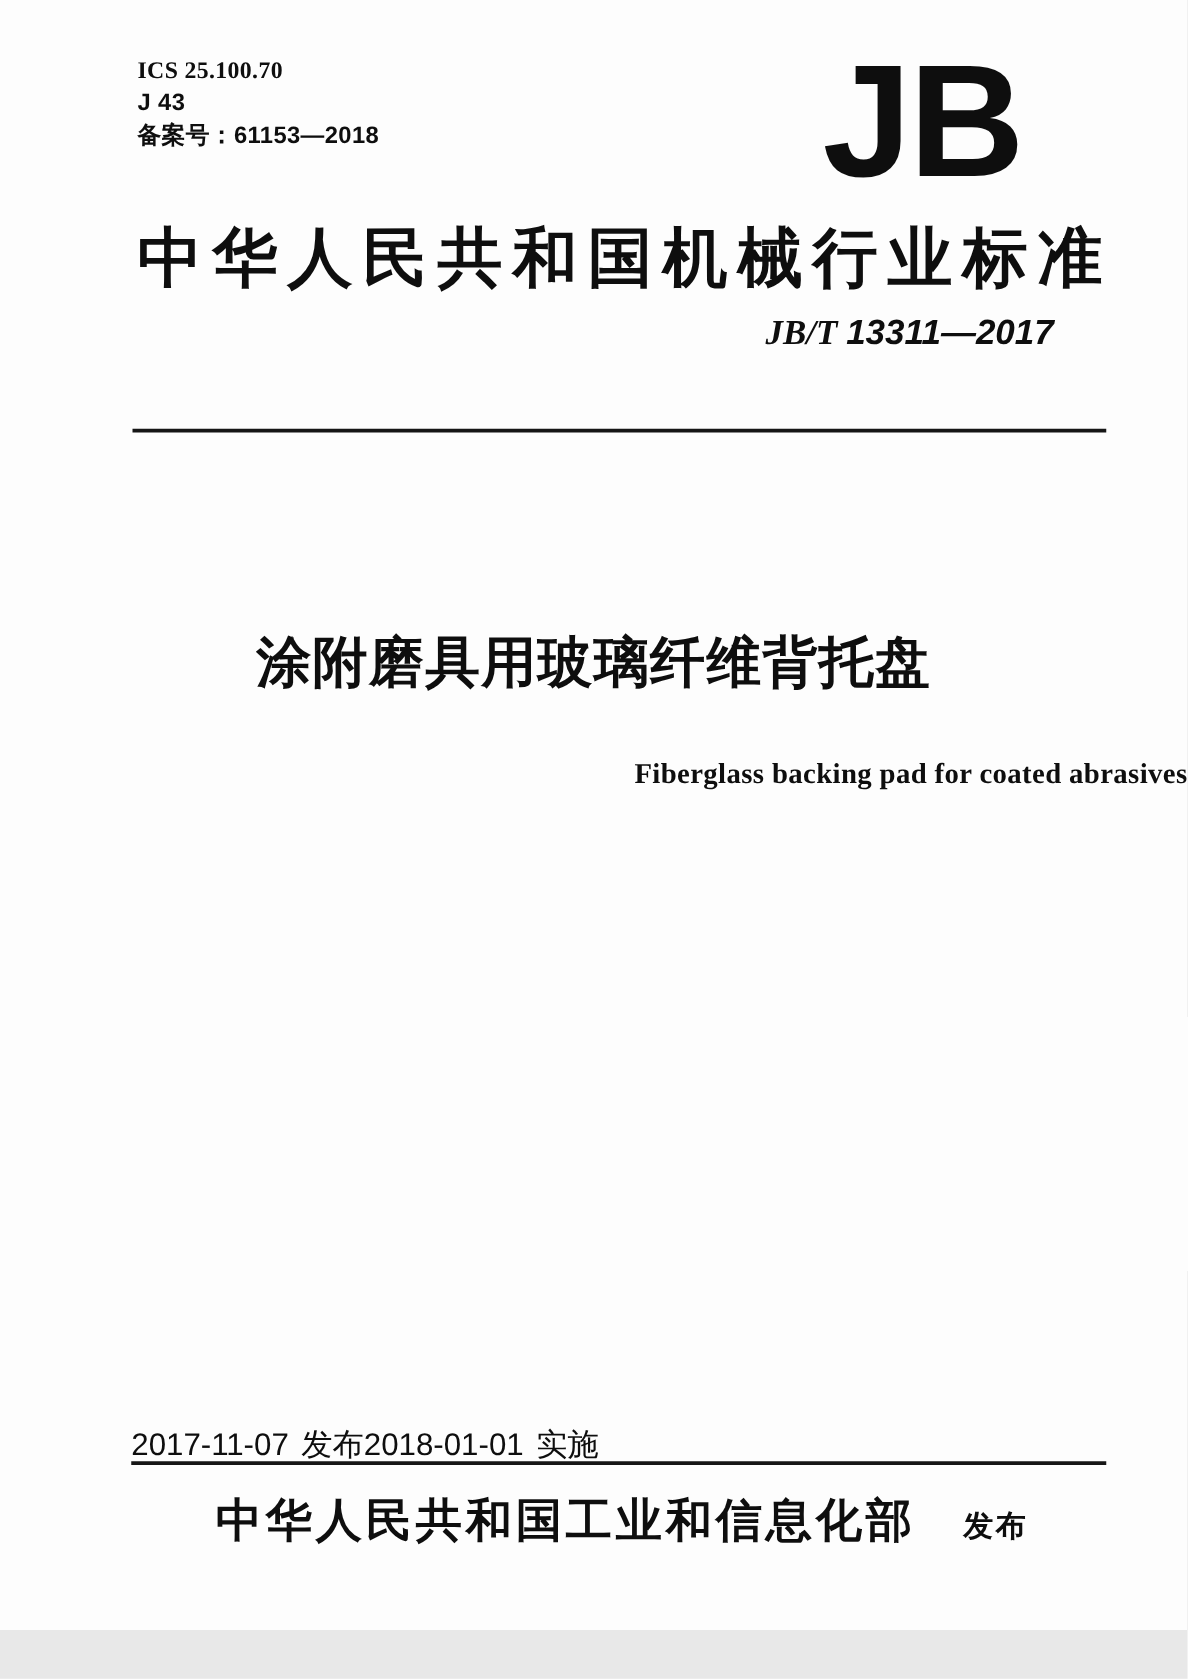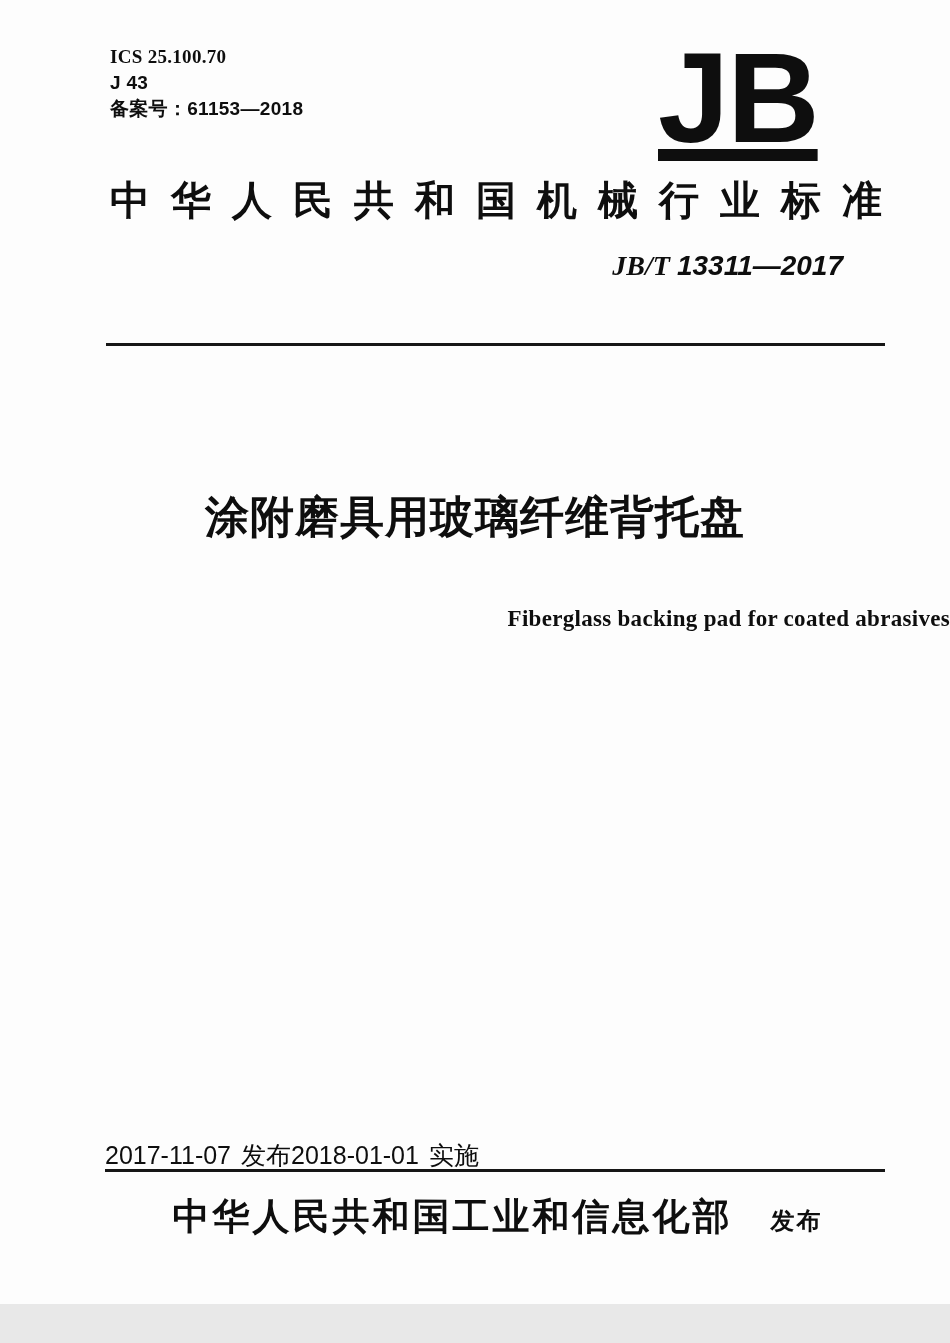--- a/index.html
+++ b/index.html
@@ -35,30 +35,29 @@
   
   .logo {
     position: absolute;
     left: 658px;
     top: 34px;
     font-size: 128px;
     line-height: 1;
     font-weight: bold;
     letter-spacing: -2px;
     font-family: "Liberation Sans", sans-serif;
-    text-decoration: underline;
   }
 
   
   .std-type {
     position: absolute;
     left: 110px;
     top: 176px;
     width: 772px;
-    font-size: 40px;
+    font-size: 52px;
     font-weight: bold;
     line-height: 1.2;
     text-align: justify;
     text-align-last: justify;
     white-space: nowrap;
     text-justify: inter-character;
   }
 
   
   .std-code {
@@ -78,21 +77,21 @@
     background: #161616;
     height: 3px;
   }
   .rule-top    { left: 106px; top: 343px; width: 779px; }
   .rule-bottom { left: 105px; top: 1169px; width: 780px; }
 
   
   .title-zh {
     position: absolute;
     left: 0;
-    top: 492px;
+    top: 506px;
     width: 100%;
     margin: 0;
     text-align: center;
     font-size: 44px;
     font-weight: bold;
     letter-spacing: 1px;
     line-height: 1.15;
   }
 
   

